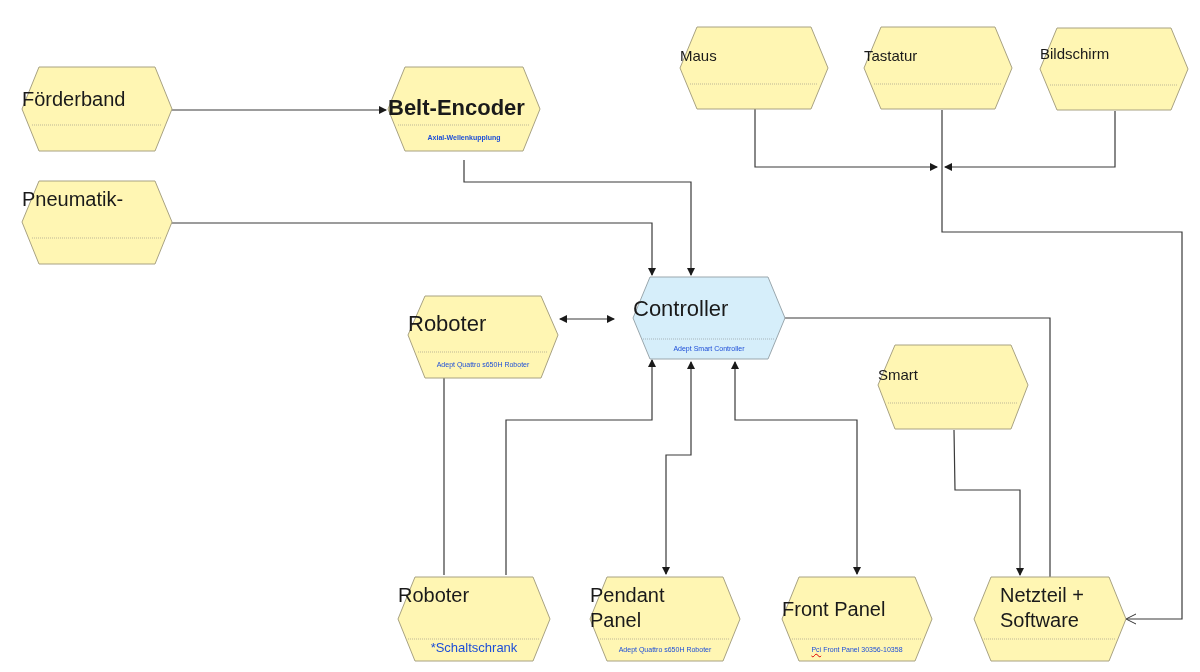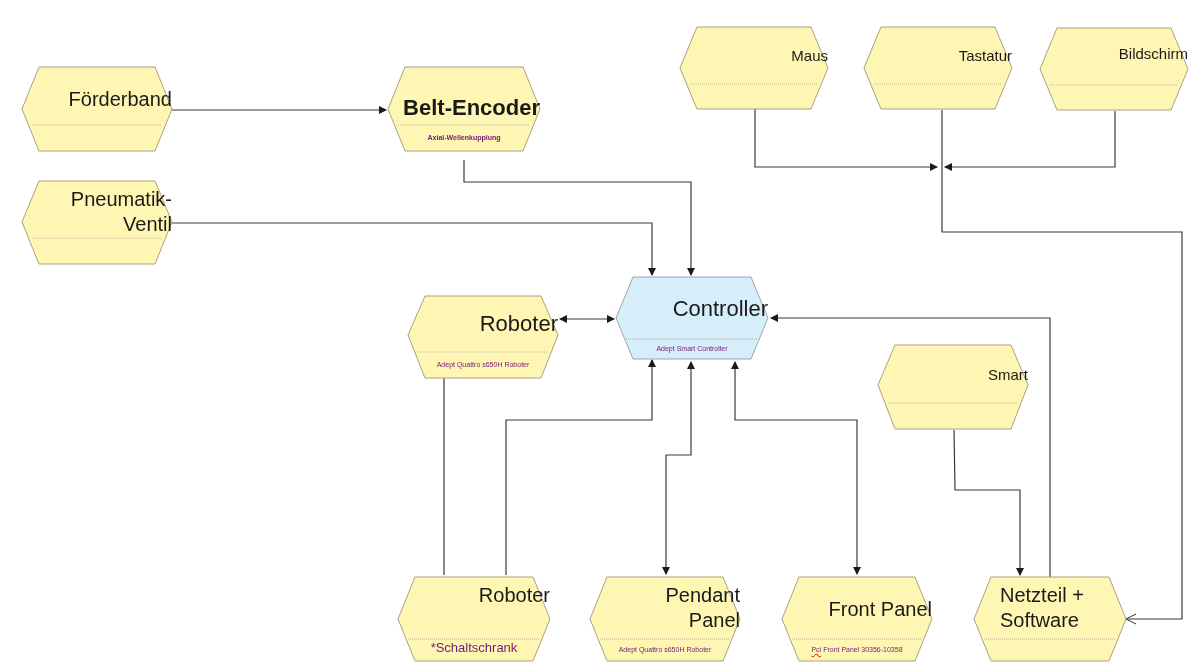--- a/index.html
+++ b/index.html
@@ -1,21 +1,21 @@
 <!DOCTYPE html>
 <html><head>
 <meta charset="utf-8">
 <style>
   html, body { margin: 0; padding: 0; background: #ffffff; }
   body { width: 1200px; height: 672px; position: relative; overflow: hidden; font-family: "Liberation Sans", "DejaVu Sans", sans-serif; }
   #canvas { position: absolute; left: 0; top: 0; width: 1200px; height: 672px; }
   .node { position: absolute; }
   .node svg { position: absolute; left: 0; top: 0; overflow: visible; }
-  .node .title { position: absolute; left: 0; right: 0; text-align: right; color: #1a1a1a; line-height: 1.25; }
-  .node .sub { position: absolute; left: 0; right: 0; text-align: center; color: #701a75; font-size: 7px; }
+  .node .title { position: absolute; left: 0; right: 0; text-align: left; color: #1a1a1a; line-height: 1.25; }
+  .node .sub { position: absolute; left: 0; right: 0; text-align: center; color: #1d4ed8; font-size: 7px; }
   .t-lg { font-size: 22px; }
   .t-md { font-size: 20px; }
   .t-sm { font-size: 15px; }
   .sub.s-md { font-size: 13px; }
   .spell { text-decoration: underline wavy #d00; text-decoration-thickness: 1px; }
 </style>
 </head>
 <body>
 
 <svg id="canvas" width="1200" height="672" viewBox="0 0 1200 672">
@@ -77,21 +77,20 @@
   <div class="sub" style="top:67px">Axial-Wellenkupplung</div>
 </div>
 
 <div class="node" style="left:22px;top:181px;width:150px;height:83px;">
   <svg width="150" height="83">
       <polygon points="17,0 133,0 150,41 133,83 17,83 0,41" fill="#fff6b3" stroke="#a8a282" stroke-width="1"></polygon>
       <line x1="10" y1="57" x2="140" y2="57" stroke="#bdb796" stroke-dasharray="1,1"></line>
     </svg>
   <div class="title t-md" style="top:6px">
     <div>Pneumatik-</div>
-    <div>Ventil</div>
   </div>
 </div>
 
 <div class="node" style="left:680px;top:27px;width:148px;height:82px;">
   <svg width="148" height="82">
       <polygon points="17,0 131,0 148,41 131,82 17,82 0,41" fill="#fff6b3" stroke="#a8a282" stroke-width="1"></polygon>
       <line x1="10" y1="57" x2="138" y2="57" stroke="#bdb796" stroke-dasharray="1,1"></line>
     </svg>
   <div class="title t-sm" style="top:20px">Maus</div>
 </div>
@@ -114,21 +113,21 @@
 
 <div class="node" style="left:408px;top:280px;width:150px;height:92px;margin-top:16px;">
   <svg width="150" height="82">
       <polygon points="17,0 133,0 150,39 133,82 17,82 0,39" fill="#fff6b3" stroke="#a8a282" stroke-width="1"></polygon>
       <line x1="10" y1="56" x2="140" y2="56" stroke="#bdb796" stroke-dasharray="1,1"></line>
     </svg>
   <div class="title t-lg" style="top:14px">Roboter</div>
   <div class="sub" style="top:65px">Adept Quattro s650H Roboter</div>
 </div>
 
-<div class="node" style="left:616px;top:277px;width:152px;height:82px;">
+<div class="node" style="left:633px;top:277px;width:152px;height:82px;">
   <svg width="152" height="82">
       <polygon points="17,0 135,0 152,41 135,82 17,82 0,41" fill="#d6eefa" stroke="#9aa7ad" stroke-width="1"></polygon>
       <line x1="10" y1="62" x2="142" y2="62" stroke="#a6b4ba" stroke-dasharray="1,1"></line>
     </svg>
   <div class="title t-lg" style="top:18px">Controller</div>
   <div class="sub" style="top:68px">Adept Smart Controller</div>
 </div>
 
 <div class="node" style="left:878px;top:345px;width:150px;height:84px;">
   <svg width="150" height="84">

